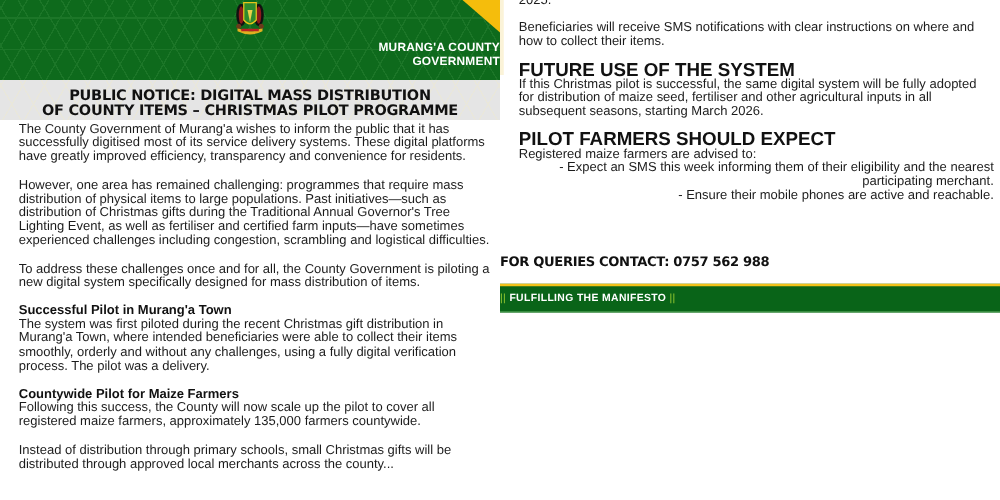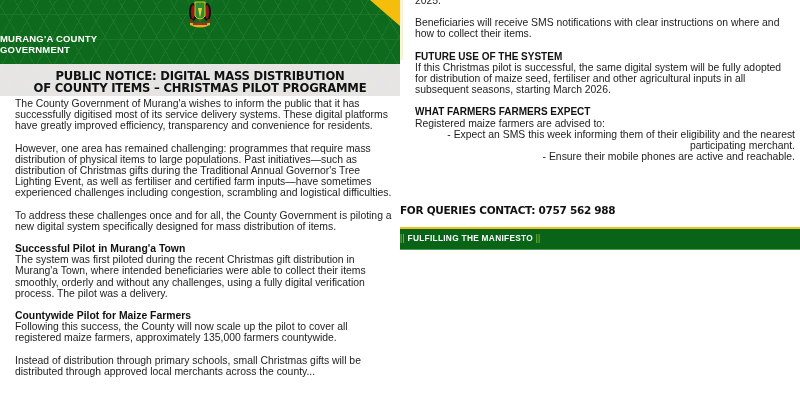--- a/index.html
+++ b/index.html
@@ -14,40 +14,40 @@
   .hdr { position: absolute; left: 0; top: 0; width: 400px; height: 64px; background: #0e6a1c; overflow: hidden; }
   .hdr-pattern { position: absolute; inset: 0; opacity: 0.12;
     background-image:
       repeating-linear-gradient(60deg, transparent 0 14px, #7fd07f 14px 15px),
       repeating-linear-gradient(-60deg, transparent 0 14px, #7fd07f 14px 15px),
       repeating-linear-gradient(0deg, transparent 0 24px, #7fd07f 24px 25px);
   }
   .hdr-corner { position: absolute; right: 0; top: 0; width: 0; height: 0;
     border-top: 26px solid #f5bd0c; border-left: 30px solid transparent; }
   .logo { position: absolute; left: 187px; top: 0; width: 26px; height: 30px; }
-  .hdr-title { position: absolute; left: 0; top: 33px; width: 400px; text-align: left; color: #fff;
+  .hdr-title { position: absolute; left: 0; top: 33px; width: 400px; text-align: right; color: #fff;
     font-weight: bold; font-size: 9.5px; line-height: 11px; letter-spacing: 0.2px; }
 
   
   .banner { position: absolute; left: 0; top: 64px; width: 400px; height: 32px; background: #e5e5e5; overflow: hidden; }
   .banner-pattern { position: absolute; inset: 0; opacity: 0.18;
     background-image:
       repeating-linear-gradient(60deg, transparent 0 14px, #fff3b0 14px 15px),
       repeating-linear-gradient(-60deg, transparent 0 14px, #fff3b0 14px 15px); }
   .banner-title { position: absolute; left: 0; top: 7px; width: 400px; text-align: center; color: #111;
     font-weight: 900; font-size: 11.6px; line-height: 11.5px; letter-spacing: -0.2px; font-family: "DejaVu Sans", sans-serif; }
 
   .body { position: absolute; left: 15px; top: 98px; width: 380px; font-size: 10.4px; line-height: 11.2px; color: #1c1c1c; }
   .body p { margin-bottom: 11px; }
   .body h4 { font-weight: bold; font-size: 10.4px; line-height: 11.2px; color: #111; }
   .body h4 + p { margin-top: 0; }
 
   .rbody { position: absolute; left: 15px; top: -5px; width: 380px; font-size: 10.4px; line-height: 11.2px; color: #1c1c1c; }
   .rbody p { margin-bottom: 11px; }
-  .rbody h4 { font-weight: bold; font-size: 10px; line-height: 11.2px; color: #111; }
+  .rbody h4 { font-weight: bold; font-size: 15px; line-height: 11.2px; color: #111; }
   .bullet { padding-left: 7px; text-indent: -7px; margin-bottom: 0 !important; }
   .bullets { margin-bottom: 20px; text-align: right; }
 
   .contact { position: absolute; left: 0; top: 204px; width: 400px; text-align: left; font-weight: 900;
     font-size: 10.5px; color: #111; font-family: "DejaVu Sans", sans-serif; letter-spacing: -0.3px; }
   .footer-band { position: absolute; left: 0; top: 227px; width: 400px; height: 23px; background: #096418;
     border-top: 2px solid #f2c21a; border-bottom: 1px solid #4a9a4f; }
   .footer-text { position: absolute; left: 0; top: 4px; width: 400px; color: #fff;
     font-weight: bold; font-size: 8.3px; letter-spacing: 0.3px; }
   .footer-text .bars { color: #9acd32; font-weight: normal; }
@@ -97,21 +97,21 @@
     <p>Instead of distribution through primary schools, small Christmas gifts will be distributed through approved local merchants across the county...</p>
   </div>
 </div>
 
 <div class="col-right">
   <div class="rbody">
     <p>2025.</p>
     <p>Beneficiaries will receive SMS notifications with clear instructions on where and how to collect their items.</p>
     <h4>FUTURE USE OF THE SYSTEM</h4>
     <p>If this Christmas pilot is successful, the same digital system will be fully adopted for distribution of maize seed, fertiliser and other agricultural inputs in all subsequent seasons, starting March 2026.</p>
-    <h4>WHAT FARMERS FARMERS EXPECT</h4>
+    <h4>PILOT FARMERS SHOULD EXPECT</h4>
     <div>Registered maize farmers are advised to:</div>
     <div class="bullets">
       <p class="bullet">- Expect an SMS this week informing them of their eligibility and the nearest participating merchant.</p>
       <p class="bullet">- Ensure their mobile phones are active and reachable.</p>
     </div>
   </div>
 
   <div class="contact">FOR QUERIES CONTACT: 0757 562 988</div>
 
   <div class="footer-band">

